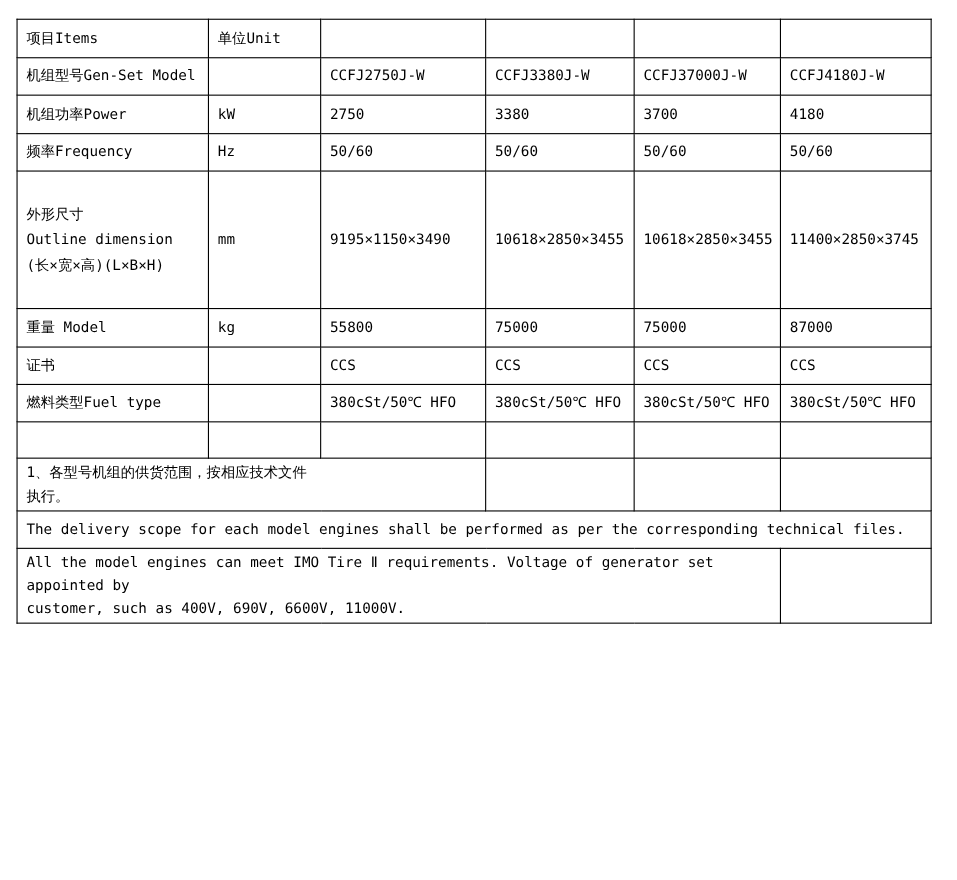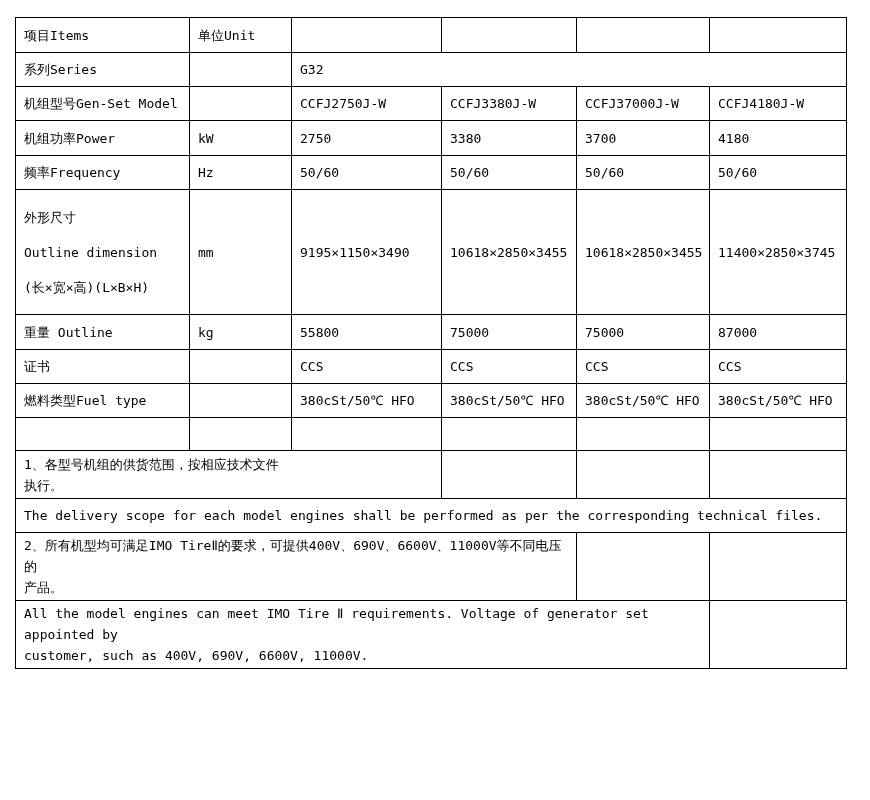--- a/index.html
+++ b/index.html
@@ -21,21 +21,21 @@
   .spec-table td {
     border: 1px solid #000000;
     padding: 2px 8px;
     vertical-align: middle;
     text-align: left;
     white-space: pre-line;
     line-height: 21px;
     overflow: hidden;
   }
   .spec-table td.dim-label, .spec-table td.dim-value {
-    line-height: 35px;
+    line-height: 23px;
   }
 </style>
 </head>
 <body>
 
 <table class="spec-table">
   <colgroup>
     <col style="width:174px">
       <col style="width:102px">
       <col style="width:150px">
@@ -44,25 +44,20 @@
       <col style="width:137px">
   </colgroup>
   <tbody>
     <tr style="height:35px">
       <td>项目Items</td>
       <td>单位Unit</td>
       <td></td>
       <td></td>
       <td></td>
       <td></td>
-    </tr>
-    <tr style="height:34px">
-      <td>系列Series</td>
-      <td></td>
-      <td colspan="4">G32</td>
     </tr>
     <tr style="height:34px">
       <td>机组型号Gen-Set Model</td>
       <td></td>
       <td>CCFJ2750J-W</td>
       <td>CCFJ3380J-W</td>
       <td>CCFJ37000J-W</td>
       <td>CCFJ4180J-W</td>
     </tr>
     <tr style="height:35px">
@@ -85,21 +80,21 @@
       <td class="dim-label">外形尺寸
 Outline dimension
 (长×宽×高)(L×B×H)</td>
       <td>mm</td>
       <td class="dim-value">9195×1150×3490</td>
       <td class="dim-value">10618×2850×3455</td>
       <td class="dim-value">10618×2850×3455</td>
       <td class="dim-value">11400×2850×3745</td>
     </tr>
     <tr style="height:35px">
-      <td>重量 Outline</td>
+      <td>重量 Model</td>
       <td>kg</td>
       <td>55800</td>
       <td>75000</td>
       <td>75000</td>
       <td>87000</td>
     </tr>
     <tr style="height:34px">
       <td>证书</td>
       <td></td>
       <td>CCS</td>
@@ -127,24 +122,18 @@
       <td colspan="3">1、各型号机组的供货范围，按相应技术文件
 执行。</td>
       <td></td>
       <td></td>
       <td></td>
     </tr>
     <tr style="height:34px">
       <td colspan="6">The delivery scope for each model engines shall be performed as per the corresponding technical files.</td>
     </tr>
     <tr style="height:54px">
-      <td colspan="4">2、所有机型均可满足IMO TireⅡ的要求，可提供400V、690V、6600V、11000V等不同电压的
-产品。</td>
-      <td></td>
-      <td></td>
-    </tr>
-    <tr style="height:54px">
       <td colspan="5">All the model engines can meet IMO Tire Ⅱ requirements. Voltage of generator set appointed by
 customer, such as 400V, 690V, 6600V, 11000V.</td>
       <td></td>
     </tr>
   </tbody>
 </table>
 
 </body></html>

